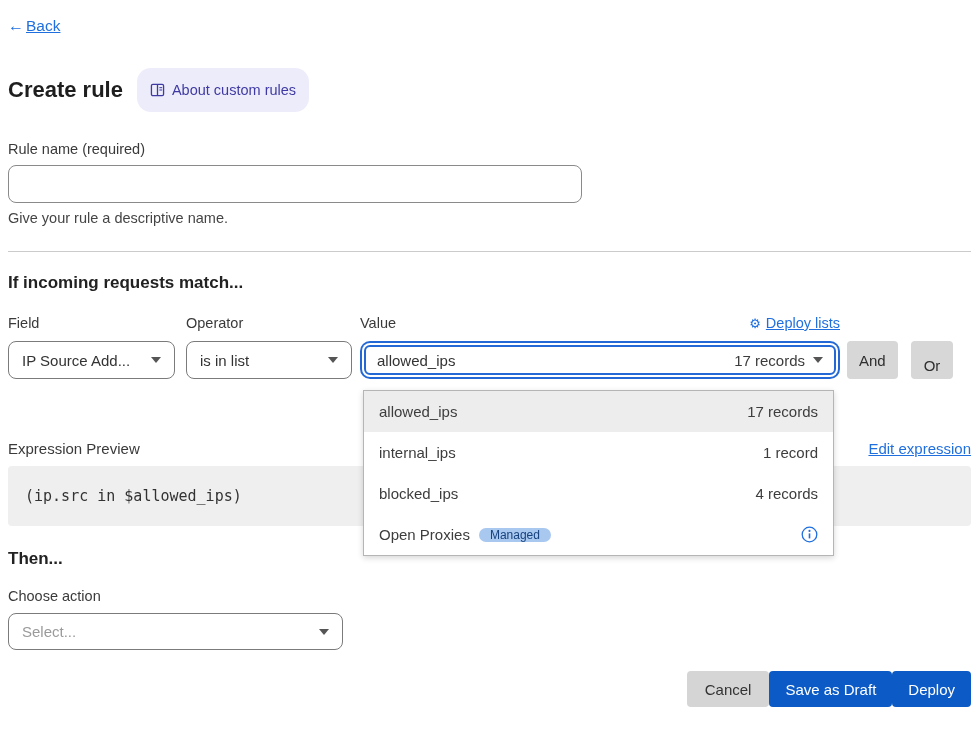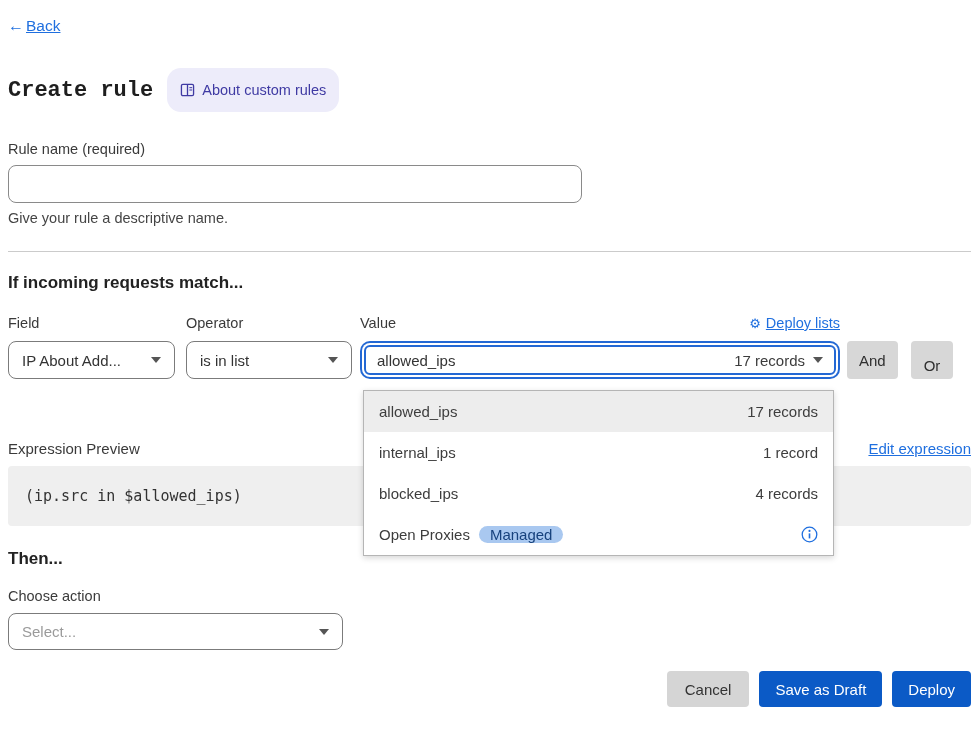--- a/index.html
+++ b/index.html
@@ -12,21 +12,21 @@
   .page { position:relative; width:979px; height:739px; padding:17px 8px 0 8px; }
 
   
   .back-row { height:22px; }
   .back-link { color:#1f6fdf; text-decoration:none; font-size:15.5px; display:inline-flex; align-items:center; cursor:pointer; }
   .back-link .arrow { margin-right:2px; text-decoration:none; font-size:16px; }
   .back-link .back-text { text-decoration:underline; }
 
   
   .title-row { margin-top:29px; display:flex; align-items:center; gap:14px; }
-  .page-title { font-size:22px; font-weight:bold; color:#1e1e1e;font-family:Liberation Mono, monospace; }
+  .page-title { font-size:22px; font-weight:bold; color:#1e1e1e; }
   .about-pill {
     display:inline-flex; align-items:center; gap:7px;
     background:#edecfa; color:#3f3aa3; border-radius:14px;
     padding:14px 13px; font-size:14.5px; cursor:pointer; text-decoration:none;
   }
 
   
   .field-label { font-size:14.5px; color:#3a3a3a; }
   .rule-name-label { margin-top:29px; }
   .rule-name-input {
@@ -84,41 +84,41 @@
     box-shadow:0 2px 6px rgba(0,0,0,0.16); z-index:20;
   }
   .dropdown-item {
     height:41px; display:flex; align-items:center; justify-content:space-between;
     padding:0 15px; font-size:15px; color:#3d3d3d; cursor:pointer;
   }
   .dropdown-item.highlighted { background:#ededed; }
   .dd-left { display:flex; align-items:center; gap:9px; }
   .managed-pill {
     background:#a9c8f0; color:#17427d; border-radius:12px;
-    padding:0 11px; font-size:15px;
+    padding:0 11px; font-size:12px;
   }
   .info-icon { display:flex; align-items:center; cursor:pointer; }
 
   
   .expr-row { margin-top:61px; display:flex; justify-content:space-between; align-items:center; width:963px; }
   .expr-label { font-size:15px; color:#3a3a3a; }
   .edit-link { color:#1f6fdf; font-size:15px; text-decoration:underline; cursor:pointer; }
   .expr-box {
     margin-top:9px; width:963px; height:60px; background:#efefef; border-radius:4px;
     display:flex; align-items:center; padding:0 17px;
   }
   .expr-code { font-family:"DejaVu Sans Mono", monospace; font-size:15px; color:#333; }
 
   
   .then-heading { margin-top:23px; }
   .action-label { margin-top:19px; }
   .action-select { margin-top:9px; width:335px; height:37px; color:#9a9a9a; }
 
   
-  .footer-row { margin-top:21px; display:flex; justify-content:flex-end; align-items:center; width:963px; gap:10px; }
+  .footer-row { margin-top:21px; display:flex; justify-content:flex-end; align-items:center; width:963px; gap:0; }
   .btn { height:36px; border:none; border-radius:4px; font-size:15px; font-family:"Liberation Sans", sans-serif; cursor:pointer; }
   .btn-gray { background:#d5d5d5; color:#333; padding:0 18px; }
   .btn-blue { background:#0b5ac6; color:#ffffff; padding:0 16px; }
 </style>
 </head>
 <body>
 
 <div class="page">
 
   
@@ -154,21 +154,21 @@
 
   
   <h2 class="section-heading">If incoming requests match...</h2>
 
   <div class="controls-row">
     <div class="col col-field">
       <div class="label-row">
         <span class="field-label">Field</span>
       </div>
       <div class="select-box">
-        <span>IP About Add...</span>
+        <span>IP Source Add...</span>
         <span class="caret"></span>
       </div>
     </div>
 
     <div class="col col-operator">
       <div class="label-row">
         <span class="field-label">Operator</span>
       </div>
       <div class="select-box">
         <span>is in list</span>

